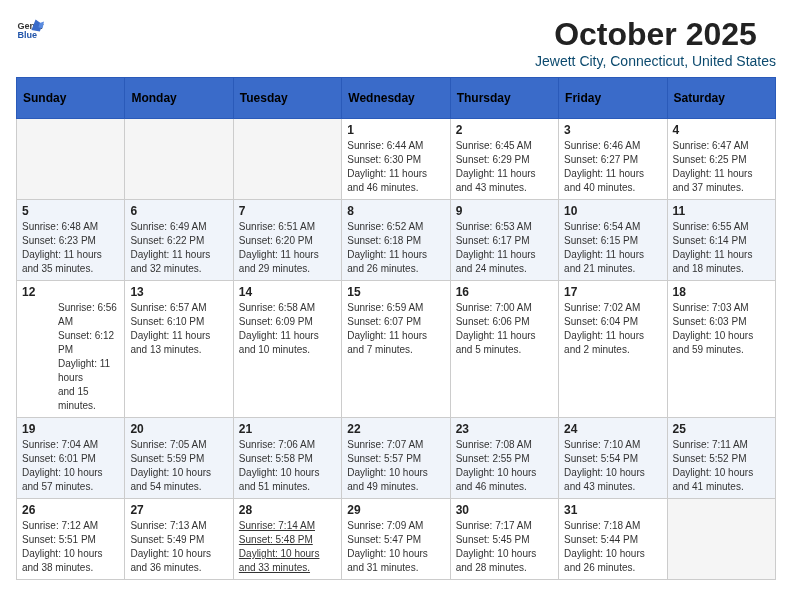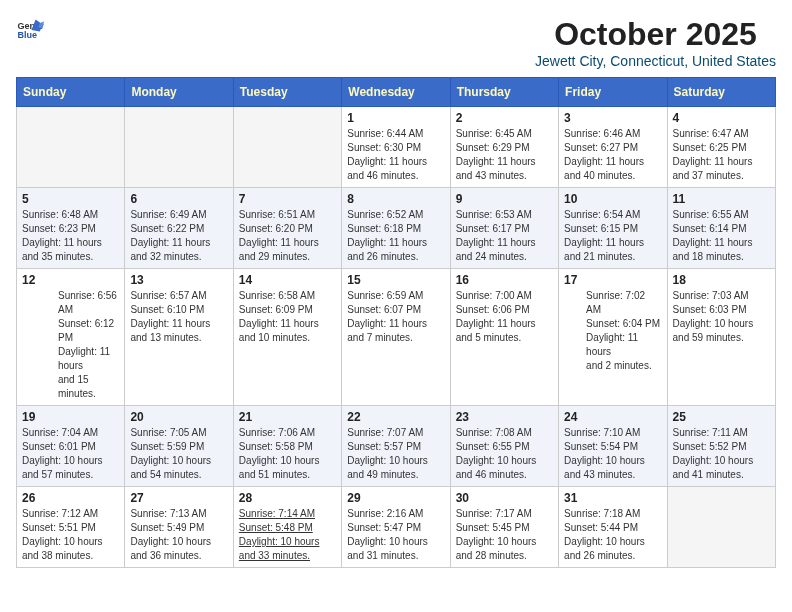--- a/index.html
+++ b/index.html
@@ -38,24 +38,24 @@
       font-size: 14px;
       color: #0c4a6e;
     }
     .calendar {
       width: 100%;
       border-collapse: collapse;
       border: 1px solid #ccc;
     }
     .calendar th {
       background: #3a6bc9;
-      color: #fef9c3;
+      color: #000000;
       font-size: 12px;
       font-weight: bold;
-      padding: 7px 6px;
+      padding: 13px 6px;
       border: 1px solid #2a5ab9;
       text-align: left;
     }
     .calendar td {
       vertical-align: top;
       border: 1px solid #ccc;
       padding: 4px 5px;
       font-size: 10px;
       color: #222;
       background: #fff;
@@ -225,21 +225,21 @@
         </td>
         <td>
           <div class="day-number">16</div>
           <div class="day-info" style="white-space: pre-line;">Sunrise: 7:00 AM
 Sunset: 6:06 PM
 Daylight: 11 hours
 and 5 minutes.</div>
         </td>
         <td>
           <div class="day-number">17</div>
-          <div class="day-info" style="white-space: pre-line; margin-left: 22px;">Sunrise: 7:02 AM
+          <div class="day-info" style="white-space: pre-line;">Sunrise: 7:02 AM
 Sunset: 6:04 PM
 Daylight: 11 hours
 and 2 minutes.</div>
         </td>
         <td>
           <div class="day-number">18</div>
           <div class="day-info" style="white-space: pre-line;">Sunrise: 7:03 AM
 Sunset: 6:03 PM
 Daylight: 10 hours
 and 59 minutes.</div>
@@ -270,21 +270,21 @@
         <td>
           <div class="day-number">22</div>
           <div class="day-info" style="white-space: pre-line;">Sunrise: 7:07 AM
 Sunset: 5:57 PM
 Daylight: 10 hours
 and 49 minutes.</div>
         </td>
         <td>
           <div class="day-number">23</div>
           <div class="day-info" style="white-space: pre-line;">Sunrise: 7:08 AM
-Sunset: 6:55 PM
+Sunset: 2:55 PM
 Daylight: 10 hours
 and 46 minutes.</div>
         </td>
         <td>
           <div class="day-number">24</div>
           <div class="day-info" style="white-space: pre-line;">Sunrise: 7:10 AM
 Sunset: 5:54 PM
 Daylight: 10 hours
 and 43 minutes.</div>
         </td>
@@ -313,21 +313,21 @@
         </td>
         <td>
           <div class="day-number">28</div>
           <div class="day-info" style="white-space: pre-line; text-decoration: underline;">Sunrise: 7:14 AM
 Sunset: 5:48 PM
 Daylight: 10 hours
 and 33 minutes.</div>
         </td>
         <td>
           <div class="day-number">29</div>
-          <div class="day-info" style="white-space: pre-line;">Sunrise: 2:16 AM
+          <div class="day-info" style="white-space: pre-line;">Sunrise: 7:09 AM
 Sunset: 5:47 PM
 Daylight: 10 hours
 and 31 minutes.</div>
         </td>
         <td>
           <div class="day-number">30</div>
           <div class="day-info" style="white-space: pre-line;">Sunrise: 7:17 AM
 Sunset: 5:45 PM
 Daylight: 10 hours
 and 28 minutes.</div>

